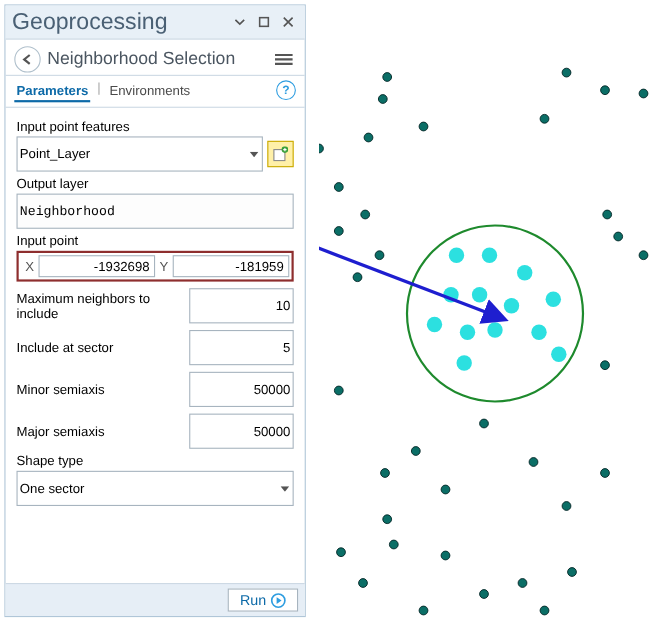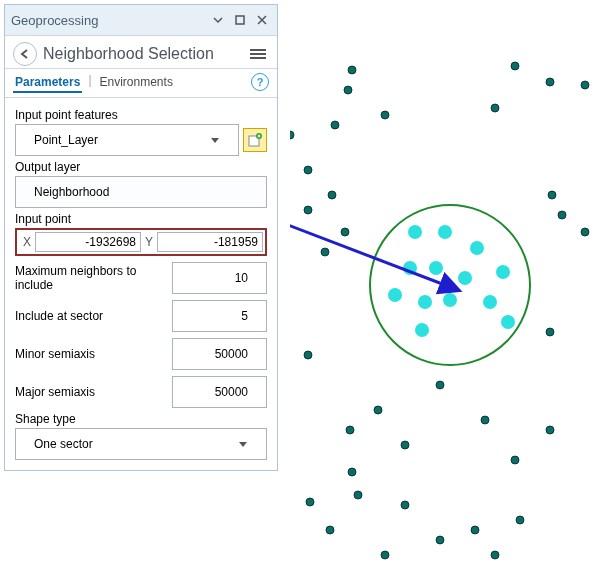--- a/index.html
+++ b/index.html
@@ -1,40 +1,40 @@
 <!DOCTYPE html>
 <html><head>
 <meta charset="utf-8">
 <style>
   html,body{margin:0;padding:0;font-family:"Segoe UI",Arial,sans-serif;font-size:12px;color:#4a4a4a;background:#fff;}
   #stage{position:relative;width:595px;height:565px;overflow:hidden;}
   .panel{position:absolute;left:4px;top:4px;width:272px;border:1px solid #b0c6d8;background:#fff;}
   .panel-header{display:flex;align-items:center;background:#e8f0f7;border-bottom:1px solid #cdd9e4;padding:4px 6px;height:22px;}
-  .panel-header .title{font-size:13px;color:#4a6074;}
+  .panel-header .title{font-size:21px;color:#4a6074;}
   .header-icons{margin-left:auto;display:flex;gap:4px;}
   .win-icon{width:16px;height:16px;display:flex;align-items:center;justify-content:center;border:1px solid transparent;cursor:pointer;}
   .win-icon svg{width:10px;height:10px;stroke:#555;fill:none;stroke-width:1.5;}
   .tool-title{display:flex;align-items:center;padding:6px 8px 2px 8px;border-bottom:1px solid #cdd9e4;}
   .back-arrow{width:22px;height:22px;border:1px solid #b0c0cc;border-radius:50%;display:flex;align-items:center;justify-content:center;margin-right:6px;cursor:pointer;}
   .back-arrow svg{width:12px;height:12px;stroke:#555;fill:none;stroke-width:2;}
   .tool-name{font-size:16px;color:#4a5560;}
   .menu-icon{margin-left:auto;width:22px;height:22px;display:flex;align-items:center;justify-content:center;cursor:pointer;}
   .menu-icon svg{width:18px;height:12px;stroke:#555;stroke-width:2;}
   .tabs{display:flex;align-items:flex-start;padding:4px 8px;border-bottom:1px solid #cdd9e4;}
   .tab{font-size:12px;padding:2px 2px;cursor:pointer;}
   .tab.active{color:#0d6aa8;font-weight:600;border-bottom:2px solid #0d6aa8;}
   .tab-sep{color:#aaa;margin:0 6px;}
   .help-icon{margin-left:auto;width:16px;height:16px;border:1.5px solid #2e9de0;color:#2e9de0;border-radius:50%;display:flex;align-items:center;justify-content:center;font-size:11px;font-weight:bold;cursor:pointer;}
   .params{padding:6px 10px 10px 10px;}
   .label{font-size:12px;color:#000000;margin-top:4px;margin-bottom:2px;}
   .row{display:flex;align-items:center;gap:4px;}
-  .field{flex:1;height:32px;border:1px solid #a7b4bf;background:#fff;display:flex;align-items:center;padding:0 16px;box-sizing:border-box;}
+  .field{flex:1;height:32px;border:1px solid #a7b4bf;background:#fff;display:flex;align-items:center;padding:0 0;box-sizing:border-box;}
   .field input{border:none;outline:none;width:100%;font:inherit;background:transparent;}
   .num input{text-align:right;}
-  .ro{background:#fdfdfd;}
+  .ro{background:#fdfdfd;font-family:Liberation Mono, monospace;}
   .dropdown-btn{width:16px;display:flex;align-items:center;justify-content:center;cursor:pointer;}
   .dropdown-btn svg{width:8px;height:5px;fill:#555;}
   .plus-btn{width:22px;height:22px;background:#fff0a8;border:1px solid #c9a900;position:relative;cursor:pointer;display:flex;align-items:center;justify-content:center;}
   .plus-btn svg{width:14px;height:14px;}
   .highlight-box{border:2px solid #8e2e2e;padding:2px 2px;display:flex;align-items:center;gap:0;}
   .mini-label{font-size:12px;color:#555;padding:0 4px;}
   .hl-field{flex:1;height:18px;border:1px solid #a7b4bf;display:flex;align-items:center;}
   .hl-field input{width:100%;border:none;outline:none;font:inherit;text-align:right;padding-right:4px;background:transparent;}
   .kv-row{display:flex;align-items:center;margin-top:6px;gap:6px;}
   .kv-row .label{flex:1;margin:0;}
@@ -167,20 +167,29 @@
         <input value="One sector" style="">
         <div class="dropdown-btn">
             <svg viewBox="0 0 8 5">
               <path d="M0 0 L4 5 L8 0 Z"></path>
             </svg>
           </div>
       </div>
 
     </div>
 
+    <div class="footer">
+      <div class="run-btn">
+        <span>Run</span>
+        <svg viewBox="0 0 14 14">
+            <circle cx="7" cy="7" r="6" fill="none" stroke="#2e9de0" stroke-width="1.5"></circle>
+            <path d="M5.5 4 L10 7 L5.5 10 Z" fill="#2e9de0"></path>
+          </svg>
+      </div>
+    </div>
 
   </div>
 
   <div class="map">
     <svg id="map-svg" viewBox="0 0 305 565">
         <defs>
           <marker id="ah" viewBox="0 0 10 10" refX="8" refY="5" markerWidth="8" markerHeight="8" orient="auto-start-reverse">
             <path d="M0 0 L10 5 L0 10 Z" fill="#1e1ecf"></path>
           </marker>
         </defs>

